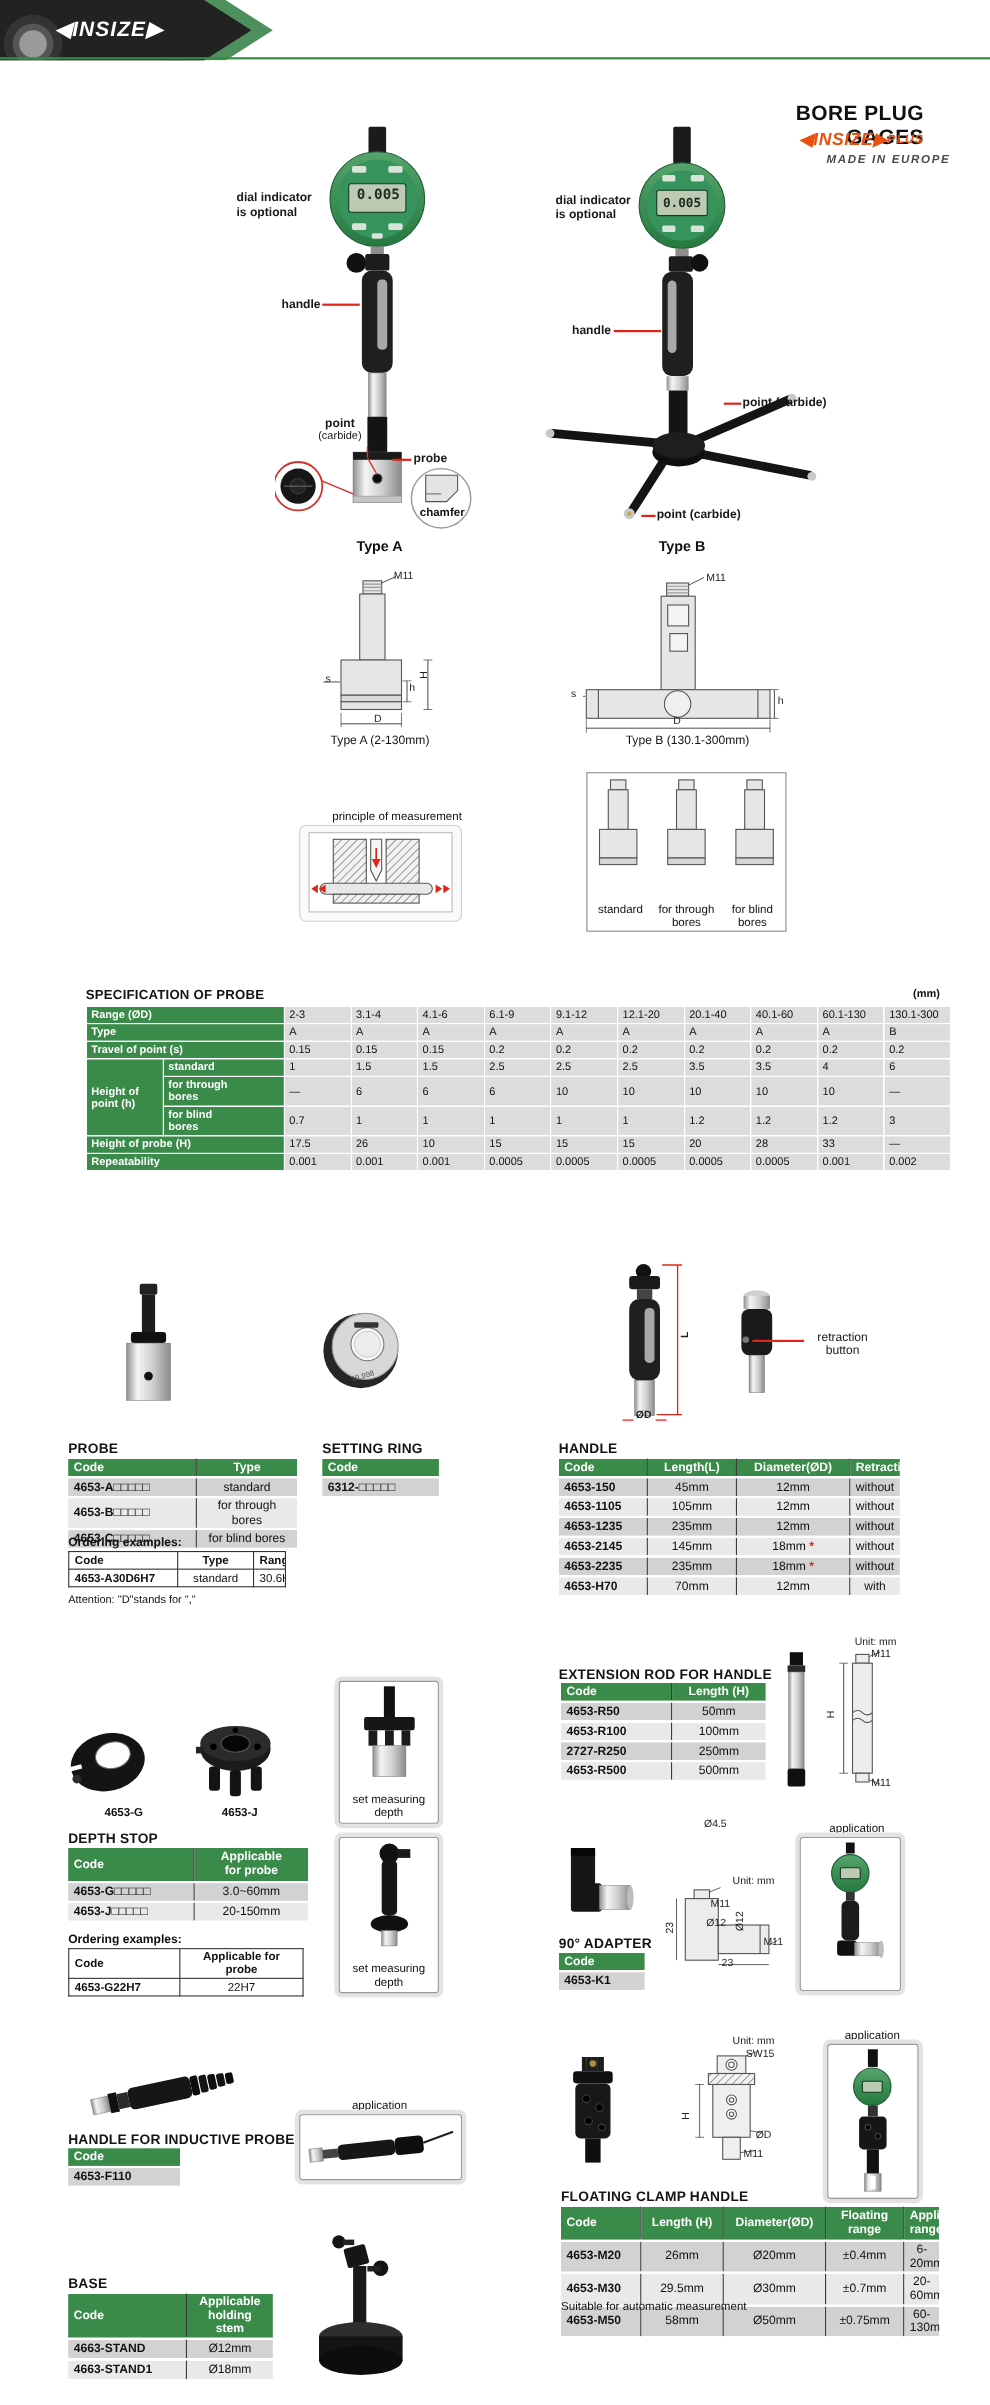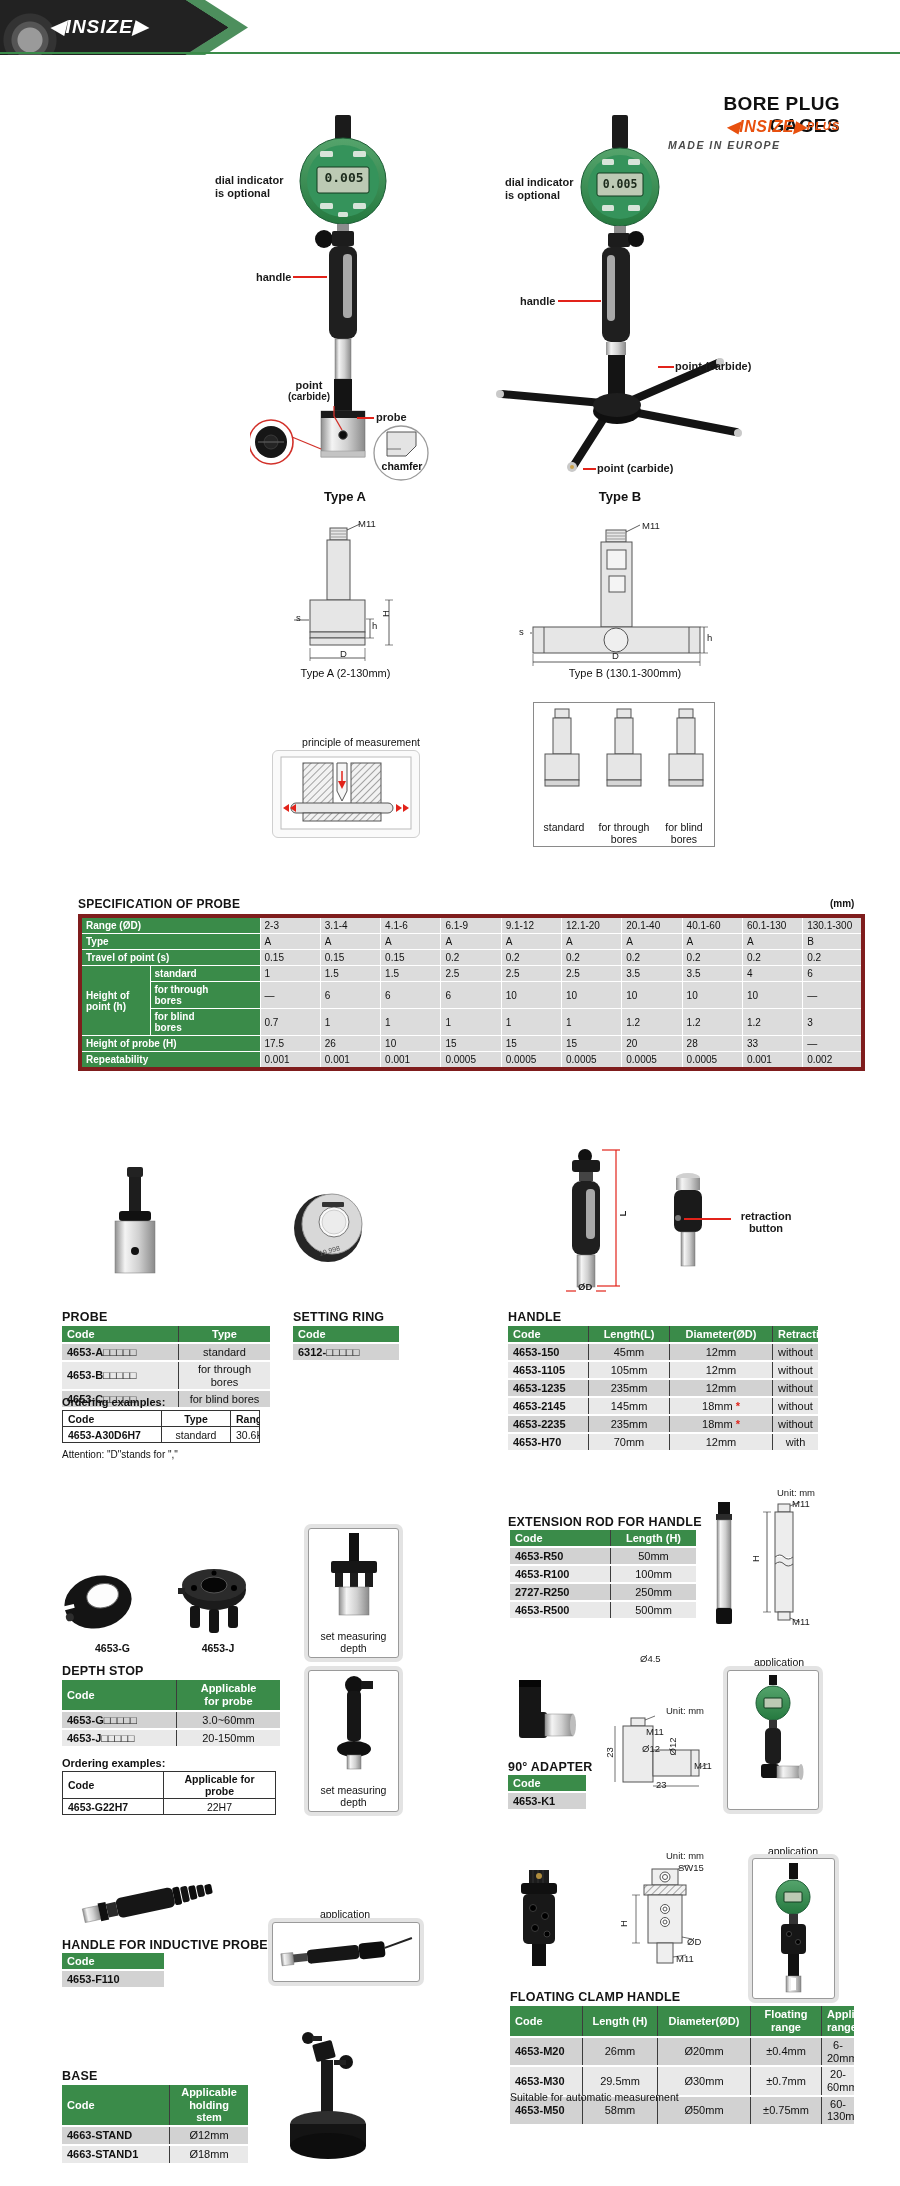--- a/index.html
+++ b/index.html
@@ -17,21 +17,21 @@
     clip-path:polygon(150px 0,205px 0,248px 50%,205px 100%,150px 100%);}
   .hdr-line{position:absolute;left:0;top:52px;right:0;height:2px;background:#3a8b49;}
   .hdr-logo{position:absolute;left:50px;top:15px;color:#fff;font-size:19px;font-weight:bold;font-style:italic;letter-spacing:1px;}
   
   .page-title{font-size:19px;font-weight:bold;letter-spacing:.4px;color:#101010;}
   .plus-logo{color:#e8500e;font-style:italic;font-weight:bold;font-size:16px;letter-spacing:.5px;}
   .plus-suffix{font-size:11px;vertical-align:2px;letter-spacing:1px;}
   .made-in{color:#4a4a4a;font-size:10.5px;font-weight:bold;font-style:italic;letter-spacing:1.5px;}
   .sec-title{font-size:12.5px;font-weight:bold;color:#141414;letter-spacing:.2px;}
   .lbl{font-size:11px;font-weight:bold;color:#1a1a1a;line-height:1.2;}
-  .lbl-n{font-size:10px;font-weight:bold;color:#1a1a1a;}
+  .lbl-n{font-size:10px;font-weight:normal;color:#1a1a1a;}
   .cap{font-size:13px;font-weight:bold;}
   .small{font-size:10px;}
   .pre{white-space:pre-line;}
   .red{color:#e2231a;}
   .rline{position:absolute;background:#e2231a;height:1.5px;}
   .rot{transform:rotate(-90deg);transform-origin:center;}
   .dim{font-size:9.5px;color:#222;}
   .lcd{font-family:"DejaVu Sans Mono",monospace;font-weight:bold;color:#1c2b1c;text-align:center;}
   
   table{border-collapse:collapse;table-layout:fixed;}
@@ -55,21 +55,21 @@
   .t-base{width:186px;} .t-base td:first-child{width:97px;} .t-base tbody td{height:15px;}
   
   .otable{font-size:10.5px;background:#fff;}
   .otable td{border:1px solid #333;padding:1px 5px;height:13px;text-align:center;overflow:hidden;}
   .otable td:first-child{text-align:left;}
   .otable thead td{font-weight:bold;}
   .otable tbody td:first-child{font-weight:bold;}
   .o-probe{width:198px;} .o-probe td:nth-child(1){width:88px;} .o-probe td:nth-child(2){width:58px;}
   .o-depth{width:214px;} .o-depth td:nth-child(1){width:90px;}
   
-  .spec{width:787px;font-size:10px;border:4px solid #7f1d1d;}
+  .spec{width:787px;font-size:10px;border:1px solid #7f1d1d;}
   .spec td{border:1px solid #fff;padding:0 2px 0 4px;height:15px;line-height:1.1;overflow:hidden;}
   .spec td.lab{background:#3a8b49;color:#fff;font-weight:bold;}
   .spec td:not(.lab){background:#dcdcdc;}
   .spec tr.tall td{height:26px;}
   .star{color:#e2231a;font-weight:bold;}
   
   .app-box{position:absolute;background:#fff;border:1px solid #9a9a9a;border-radius:3px;box-shadow:0 0 0 4px #e3e3e3;}
   .app-cap{position:absolute;bottom:3px;left:0;right:0;text-align:center;font-size:10.5px;line-height:1.15;}
   .kinds-box{position:absolute;background:#fff;border:1px solid #8a8a8a;}
   .principle-box{position:absolute;background:#fafafa;border:1px solid #cfcfcf;border-radius:6px;}
@@ -102,21 +102,21 @@
     <div class="hdr-chev"></div>
     <div class="hdr-photo"></div>
     <div class="hdr-line"></div>
     <div class="hdr-logo">◀INSIZE▶</div>
   </div>
 
   <div class="abs page-title" style="top:93px;left:665px;width:175px;text-align:right;">BORE PLUG GAGES</div>
   <div class="abs" style="top:117px;left:700px;width:140px;text-align:right;">
     <span class="plus-logo">◀INSIZE▶</span><span class="plus-logo plus-suffix">PLUS</span>
   </div>
-  <div class="abs made-in" style="top:139px;left:668px;width:140px;">MADE IN EUROPE</div>
+  <div class="abs made-in" style="top:139px;left:724px;width:140px;text-align:right;">MADE IN EUROPE</div>
 
   <svg class="abs" style="left:250px;top:115px;" width="180" height="395" viewBox="0 0 180 395">
     <rect x="85" y="0" width="16" height="32" rx="2" fill="#1b1b1b"></rect>
     <g>
       <circle cx="93" cy="66" r="43" fill="url(#grn)" stroke="#1d5c35"></circle>
       <circle cx="93" cy="66" r="36" fill="#35935b"></circle>
       <rect x="70" y="36" width="13" height="6" rx="1.5" fill="#d7e4d9"></rect>
       <rect x="103" y="36" width="13" height="6" rx="1.5" fill="#d7e4d9"></rect>
       <rect x="67" y="52" width="52" height="26" rx="2" fill="#bccab4" stroke="#123d20"></rect>
       <rect x="70" y="88" width="13" height="6" rx="1.5" fill="#d7e4d9"></rect>

